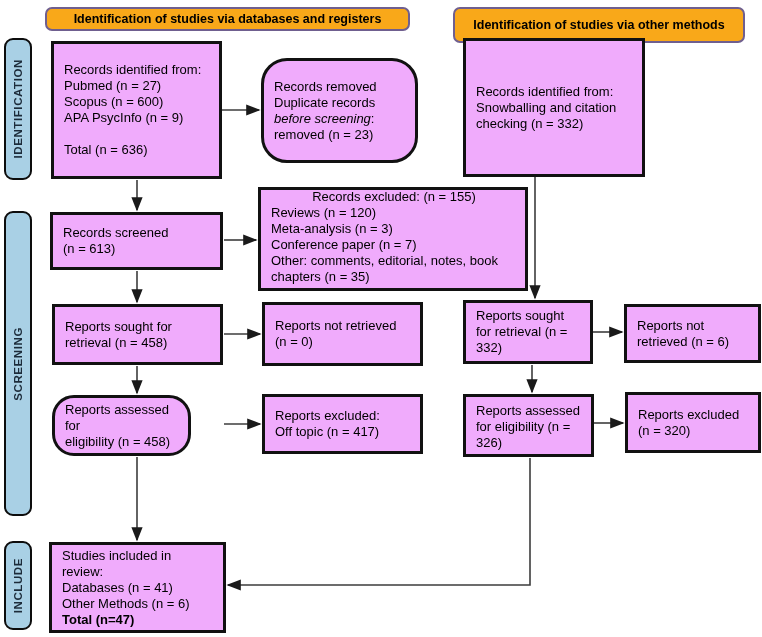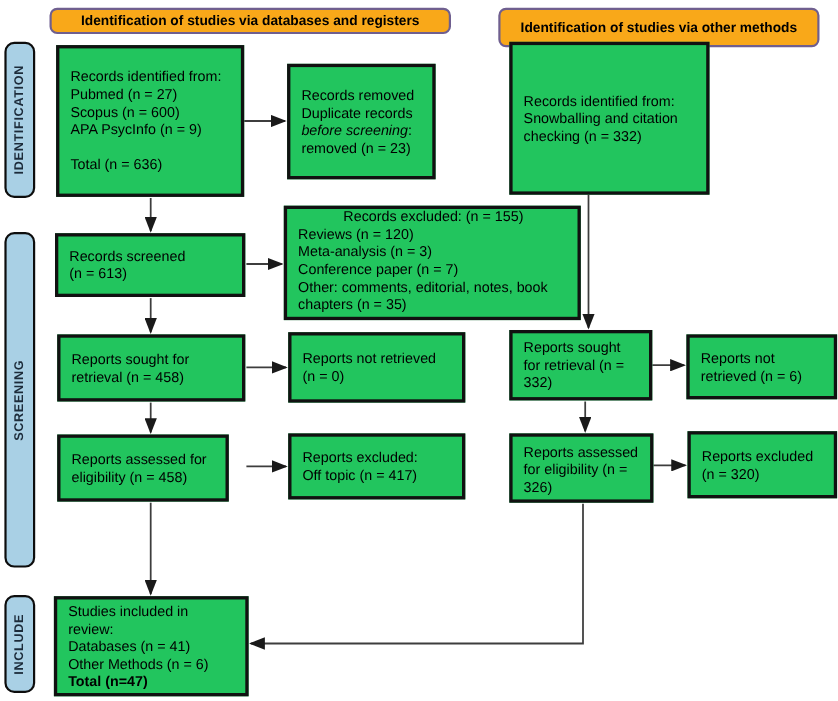--- a/index.html
+++ b/index.html
@@ -20,21 +20,21 @@
     background:var(--sidebar-fill,#A9D0E5);
     border:2.5px solid #0d0d0d; border-radius:9px;
     display:flex; align-items:center; justify-content:center;
   }
   .side span {
     writing-mode:vertical-rl; transform:rotate(180deg);
     font-weight:bold; font-size:11.5px; letter-spacing:.6px;
     color:var(--sidebar-text,#1C2B3A); white-space:nowrap;
   }
   .box {
-    position:absolute; box-sizing:border-box; background:#22c55e;
+    position:absolute; box-sizing:border-box; background:#f0abfc;
     border:3px solid var(--box-border,#111111);
     display:flex; align-items:center;
     font-size:13px; line-height:16px;
   }
   .box .txt { padding:3px 8px 3px 10px; width:100%; }
   .it { font-style:italic; }
   .b  { font-weight:bold; }
   .tcenter { text-align:center; }
   svg.arrows { position:absolute; left:0; top:0; pointer-events:none; }
   svg.arrows line, svg.arrows polyline {
@@ -89,32 +89,32 @@
   </div>
 
   <div class="box" style="left:50px; top:212px; width:173px; height:58px;">
     <div class="txt">Records screened<br>(n = 613)</div>
   </div>
 
   <div class="box" style="left:52px; top:304px; width:171px; height:61px;">
     <div class="txt">Reports sought for<br>retrieval (n = 458)</div>
   </div>
 
-  <div class="box" style="left:52px; top:395px; width:156px; height:61px;">
+  <div class="box" style="left:52px; top:395px; width:139px; height:61px;border-radius:22px;">
     <div class="txt">Reports assessed for<br>eligibility (n = 458)</div>
   </div>
 
   <div class="box" style="left:49px; top:542px; width:177px; height:91px;">
     <div class="txt">
       <div>Studies included in<br>review:<br>Databases (n = 41)<br>Other Methods (n = 6)</div>
       <div class="b">Total (n=47)</div>
     </div>
   </div>
 
-  <div class="box" style="left:261px; top:58px; width:135px; height:105px;">
+  <div class="box" style="left:261px; top:58px; width:157px; height:105px;border-radius:26px;">
     <div class="txt">
       <div>Records removed</div>
       <div>Duplicate records</div>
       <div><span class="it">before screening</span><span>:</span></div>
       <div>removed  (n = 23)</div>
     </div>
   </div>
 
   <div class="box" style="left:258px; top:187px; width:270px; height:104px;align-items:flex-end;">
     <div class="txt">

